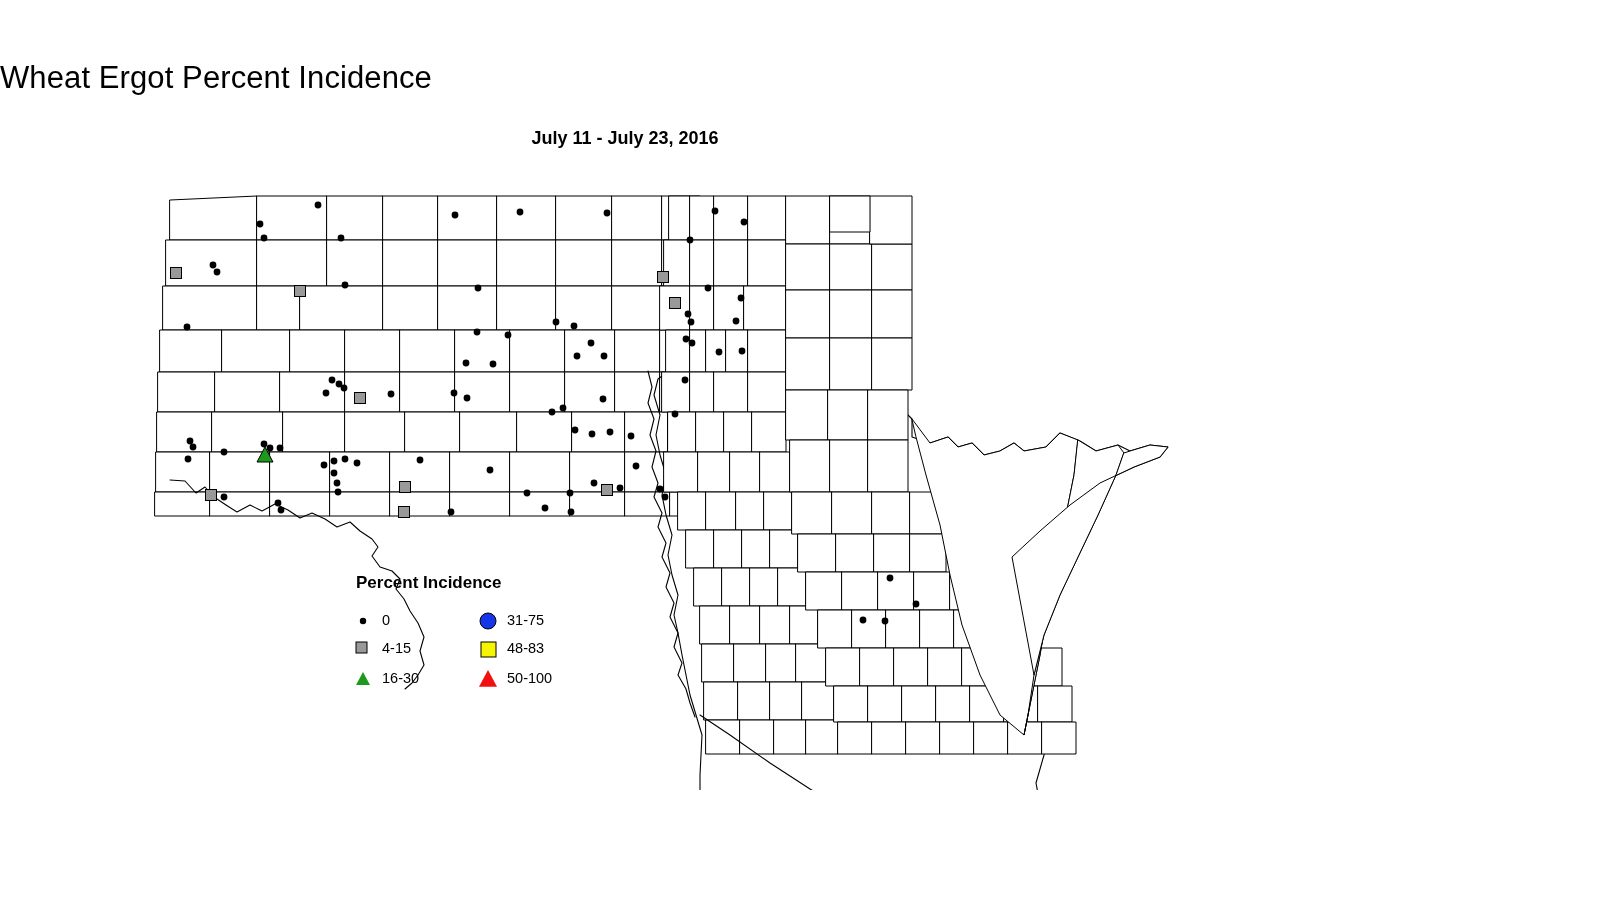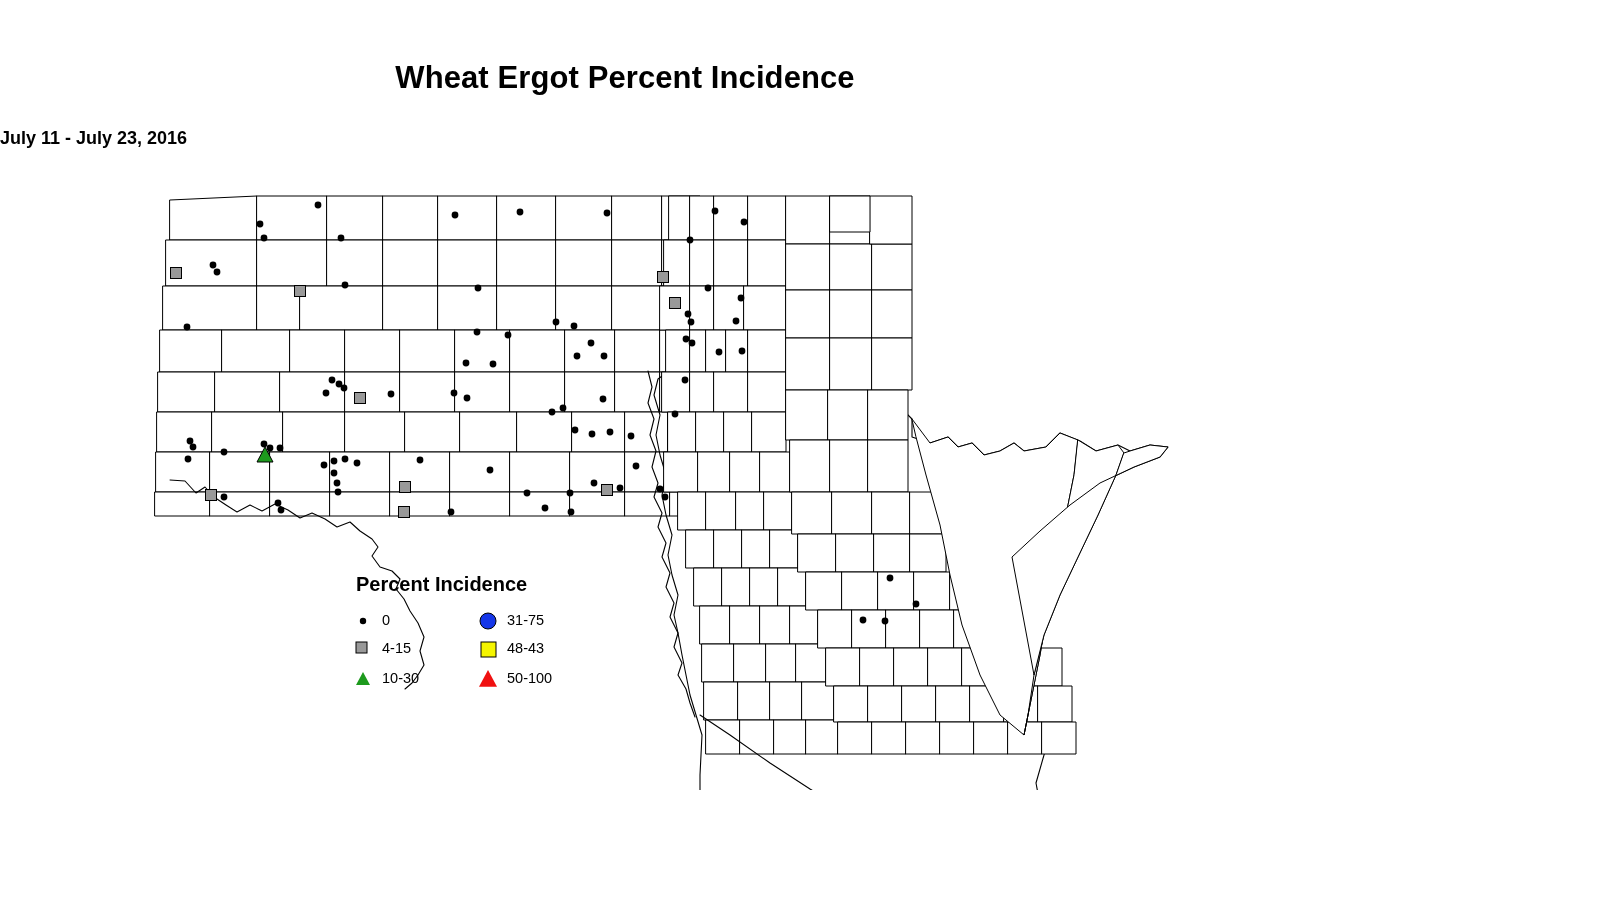--- a/index.html
+++ b/index.html
@@ -1,37 +1,37 @@
 <!DOCTYPE html>
 <html><head>
 <meta charset="utf-8">
 <style>
   html,body{margin:0;padding:0;background:#ffffff;}
   body{width:1612px;height:900px;overflow:hidden;
        font-family:"Liberation Sans","DejaVu Sans",sans-serif;color:#000;}
   #page{position:relative;width:1612px;height:900px;background:#fff;}
 
-  #title{position:absolute;left:0;top:60px;width:1250px;text-align:center;
-         font-size:31px;font-weight:bold;letter-spacing:.1px;}
-  #subtitle{position:absolute;left:0;top:128px;width:1250px;text-align:left;
+  #title{position:absolute;left:0;top:60px;width:1250px;text-align:left;
+         font-size:31px;font-weight:normal;letter-spacing:.1px;}
+  #subtitle{position:absolute;left:0;top:128px;width:1250px;text-align:center;
             font-size:18px;font-weight:bold;}
 
   #mapwrap{position:absolute;left:0;top:175px;width:1250px;height:615px;}
   svg{display:block;}
   .county{fill:#ffffff;stroke:#000000;stroke-width:1;stroke-linejoin:round;
           stroke-linecap:round;vector-effect:non-scaling-stroke;}
   .stateline{fill:none;stroke:#000000;stroke-width:1.1;stroke-linejoin:round;
              stroke-linecap:round;vector-effect:non-scaling-stroke;}
 
   .pt-zero{fill:#000000;}
   .pt-sq{stroke:#000000;stroke-width:1;}
   .pt-tri{stroke:#000000;stroke-width:1;}
 
   #legend{position:absolute;left:352px;top:570px;width:280px;height:125px;}
-  #legend-title{position:absolute;left:4px;top:3px;font-size:20px;font-weight:bold;
+  #legend-title{position:absolute;left:4px;top:3px;font-size:17px;font-weight:bold;
                 white-space:nowrap;}
   .leg-row{position:absolute;height:26px;}
   .leg-sym{position:absolute;left:0;top:0;width:26px;height:26px;}
   .leg-lab{position:absolute;left:30px;top:4px;font-size:14.5px;white-space:nowrap;}
   .col-a{left:0px;}
   .col-b{left:125px;}
   .r0{top:38px;} .r1{top:66px;} .r2{top:96px;}
 </style>
 </head>
 <body>
@@ -361,37 +361,37 @@
             </svg>
           </div>
           <div class="leg-lab">4-15</div>
         </div>
         <div class="leg-row col-a r2">
           <div class="leg-sym">
             <svg width="26" height="26" viewBox="0 0 26 26">
               <polygon points="11,6 4,18.95 18,18.95" fill="#1D9A1D"></polygon>
             </svg>
           </div>
-          <div class="leg-lab">10-30</div>
+          <div class="leg-lab">16-30</div>
         </div>
         <div class="leg-row col-b r0">
           <div class="leg-sym">
             <svg width="26" height="26" viewBox="0 0 26 26">
               <circle cx="11" cy="13" r="8" fill="#1536E8" stroke="#000"></circle>
             </svg>
           </div>
           <div class="leg-lab">31-75</div>
         </div>
         <div class="leg-row col-b r1">
           <div class="leg-sym">
             <svg width="26" height="26" viewBox="0 0 26 26">
               <rect x="4" y="6" width="15" height="15" fill="#F5F500" stroke="#000" stroke-width="1"></rect>
             </svg>
           </div>
-          <div class="leg-lab">48-43</div>
+          <div class="leg-lab">48-83</div>
         </div>
         <div class="leg-row col-b r2">
           <div class="leg-sym">
             <svg width="26" height="26" viewBox="0 0 26 26">
               <polygon points="11,4 2,20.65 20,20.65" fill="#F01010"></polygon>
             </svg>
           </div>
           <div class="leg-lab">50-100</div>
         </div>
       </div>

